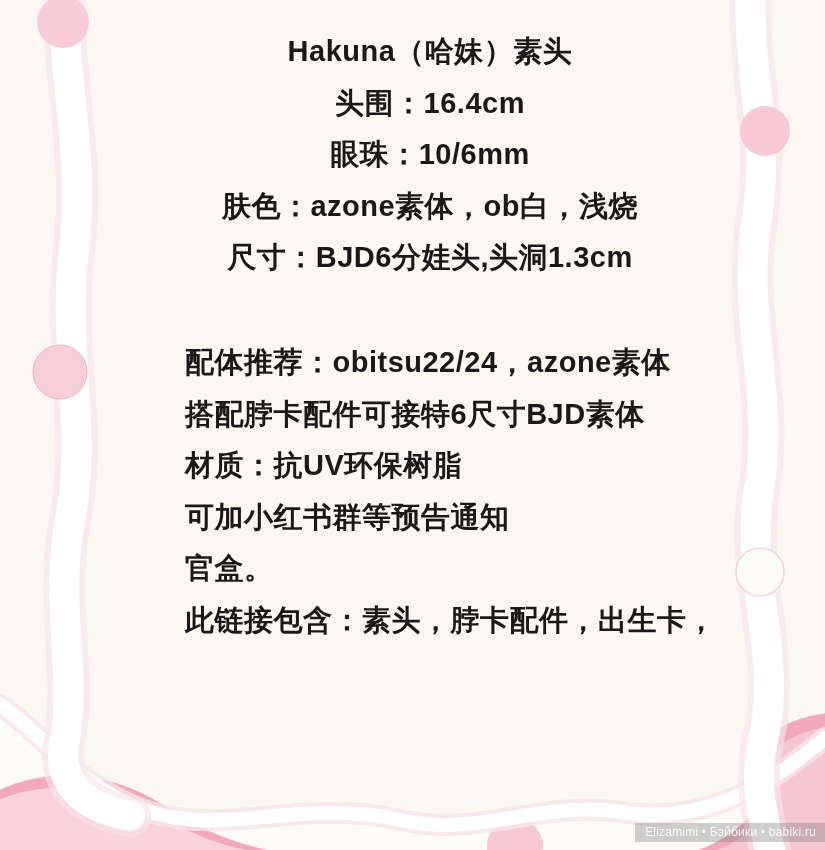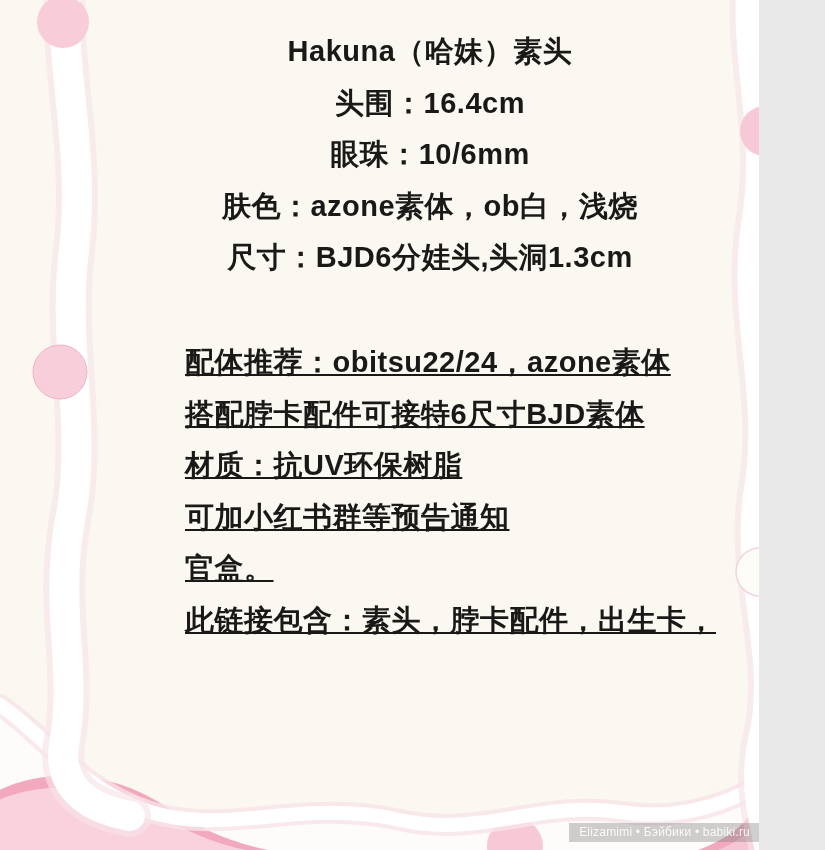--- a/index.html
+++ b/index.html
@@ -2,21 +2,21 @@
 <html><head>
 <meta charset="utf-8">
 <style>
   html,body{margin:0;padding:0;}
   body{
     font-family:"Liberation Sans","DejaVu Sans",sans-serif;
     background:#e9e9e9;
   }
   .stage{
     position:relative;
-    width:759px;height:850px;
+    width:825px;height:850px;
     overflow:hidden;
     background:#FAF8F1;
   }
   .deco{
     position:absolute;inset:0;
     width:825px;height:850px;
     pointer-events:none;
   }
   .textlayer{
     position:absolute;inset:0;
@@ -28,21 +28,20 @@
   }
   .spec-block{
     position:absolute;
     top:26px;left:35px;width:790px;
     text-align:center;
   }
   .detail-block{
     position:absolute;
     top:337px;left:185px;width:620px;
     text-align:left;
-    text-decoration:underline;
   }
   .line{white-space:nowrap;}
   .line.indent{padding-left:85px;}
   .watermark{
     position:absolute;
     right:0;bottom:8px;
     background:rgba(130,128,128,0.38);
     color:rgba(255,255,255,0.88);
     font-size:12px;
     font-weight:400;

